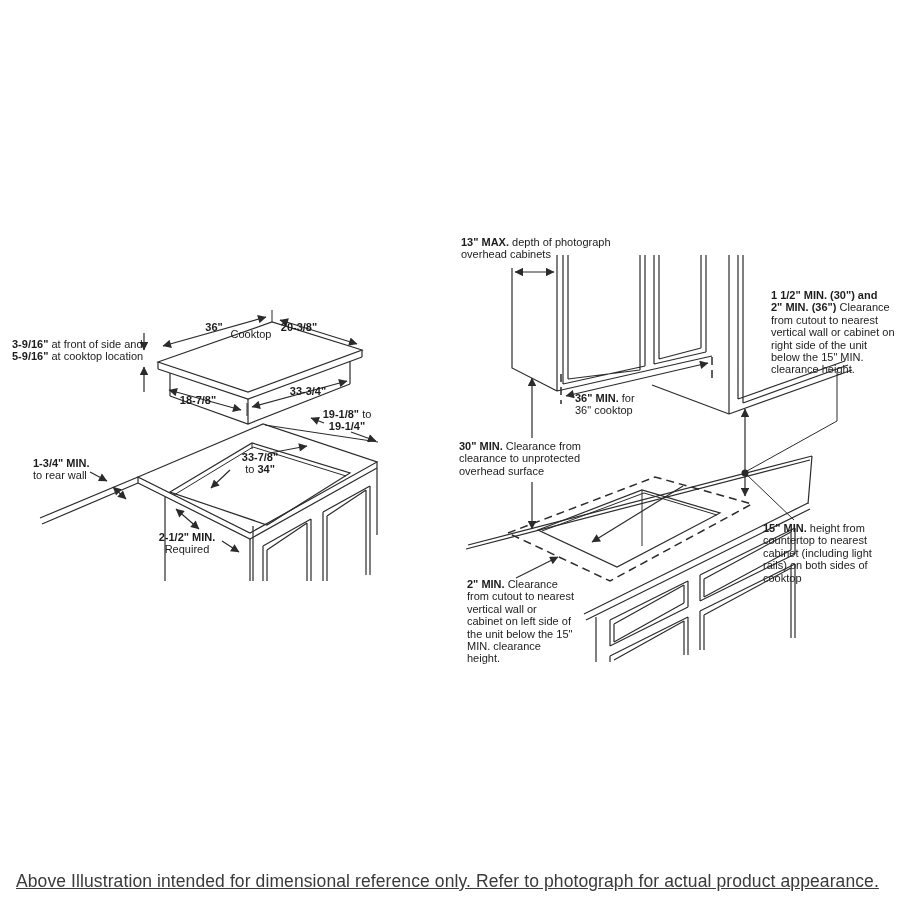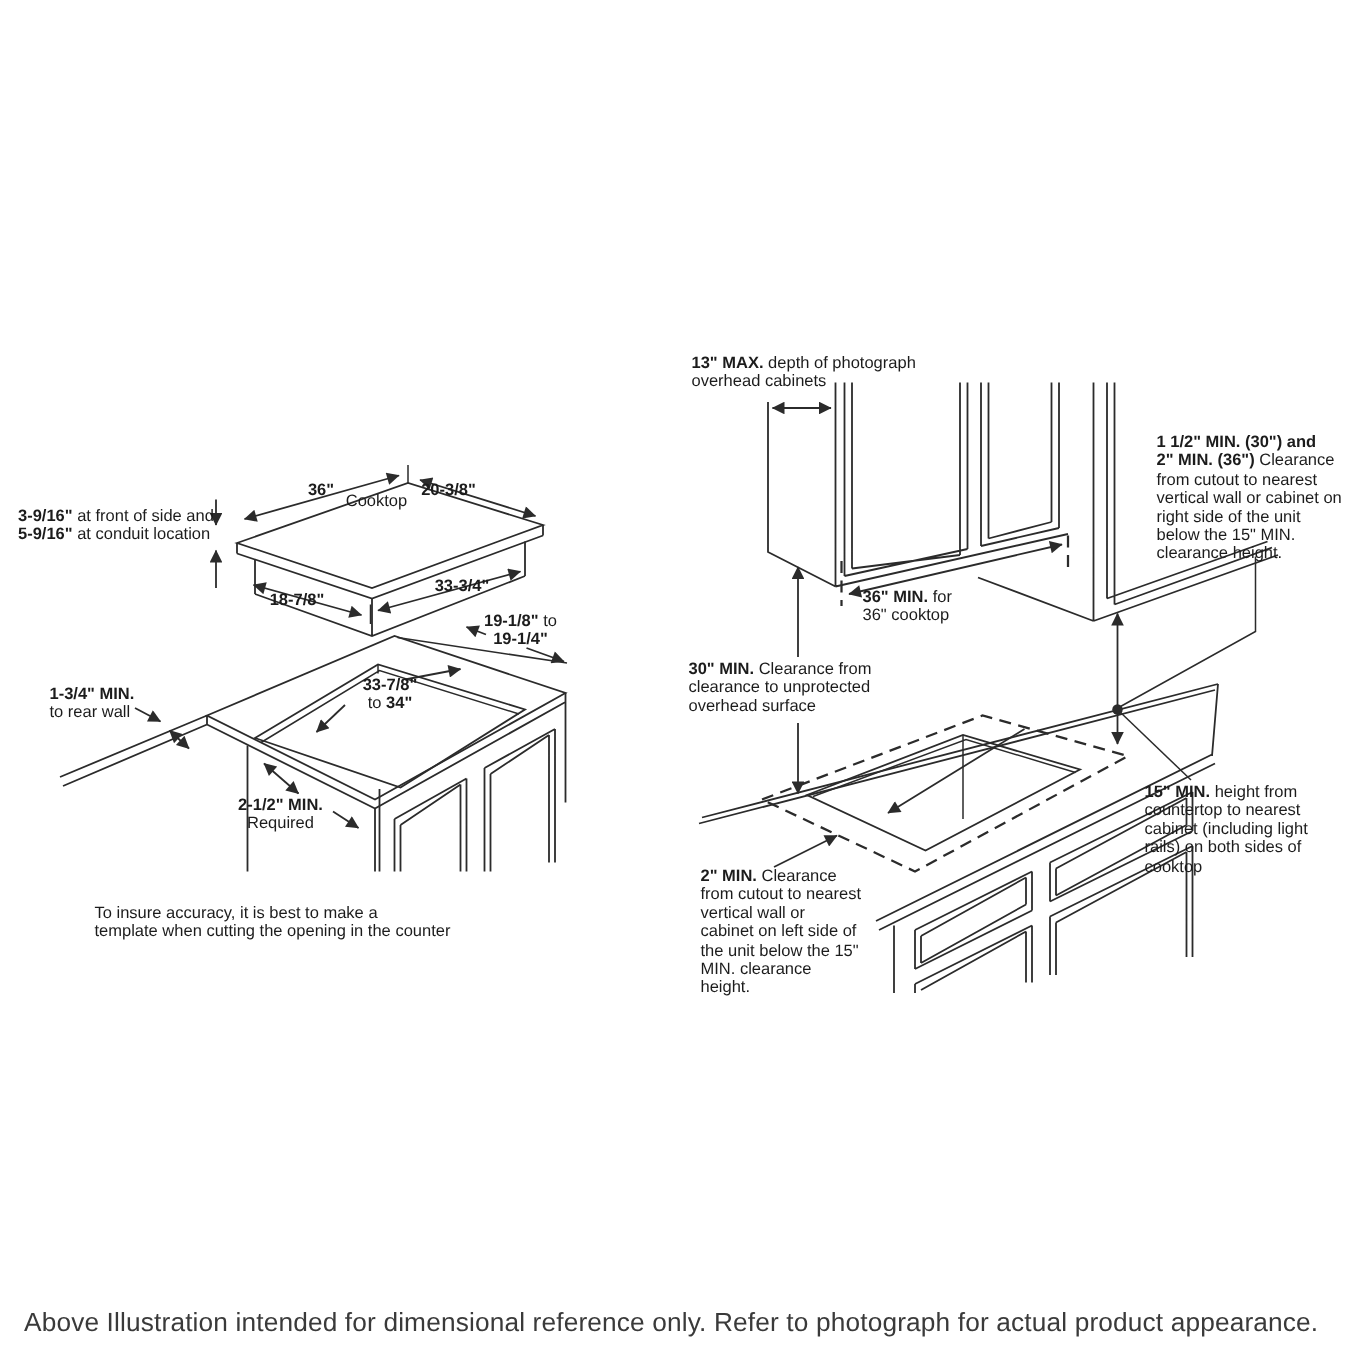--- a/index.html
+++ b/index.html
@@ -4,21 +4,21 @@
 <style>
   html,body{margin:0;padding:0;background:#ffffff;}
   #stage{position:relative;width:900px;height:900px;background:#ffffff;overflow:hidden;
          font-family:"Liberation Sans",sans-serif;}
   #drawing{position:absolute;left:0;top:0;}
   .lbl{position:absolute;font-size:11px;line-height:12.4px;color:#1c1c1c;
        white-space:pre-line;font-family:"Liberation Sans",sans-serif;}
   .lbl b{font-weight:bold;}
   .c{text-align:center;}
   #caption{position:absolute;left:16px;top:871px;width:880px;font-size:17.5px;
-           color:#3a3a3a;letter-spacing:0.1px;}
+           color:#3a3a3a;letter-spacing:0.1px;text-decoration:underline;}
   path,line,polyline{stroke:#2b2b2b;fill:none;stroke-width:1.2;}
   .d{stroke-dasharray:8 5;stroke-width:1.5;}
   .thin{stroke-width:1;}
   .dot{fill:#2b2b2b;stroke:none;}
 </style>
 </head>
 <body>
 
 <div id="stage">
 
@@ -86,21 +86,21 @@
       <line x1="532" y1="482" x2="532" y2="529" marker-end="url(#ah)"></line>
       <line x1="745" y1="409" x2="745" y2="496" marker-start="url(#ah)" marker-end="url(#ah)"></line>
       <circle class="dot" cx="745" cy="473" r="3.5"></circle>
       <polyline class="thin" points="837,371 837,421 747,471"></polyline>
       <line class="thin" x1="746" y1="474" x2="794" y2="520"></line>
       <line x1="516" y1="578" x2="558" y2="557" marker-end="url(#ah)"></line>
     </g>
   </svg>
 
   <div class="lbl" style="left:12px;top:338px;width:134px"><b>3-9/16"</b><span> at front of side and
-</span><b>5-9/16"</b><span> at conduit location</span></div>
+</span><b>5-9/16"</b><span> at cooktop location</span></div>
 
   <div class="lbl c" style="left:190px;top:321px;width:48px"><b>36"</b></div>
 
   <div class="lbl c" style="left:268px;top:321px;width:62px"><b>20-3/8"</b></div>
 
   <div class="lbl c" style="left:216px;top:328px;width:70px"><span>Cooktop</span></div>
 
   <div class="lbl c" style="left:168px;top:394px;width:60px"><b>18-7/8"</b></div>
 
   <div class="lbl c" style="left:277px;top:385px;width:62px"><b>33-3/4"</b></div>
@@ -110,22 +110,20 @@
 
   <div class="lbl c" style="left:316px;top:408px;width:62px"><b>19-1/8"</b><span> to
 </span><b>19-1/4"</b></div>
 
   <div class="lbl c" style="left:229px;top:451px;width:62px"><b>33-7/8"</b><span>
 to </span><b>34"</b></div>
 
   <div class="lbl c" style="left:148px;top:531px;width:78px"><b>2-1/2" MIN.</b><span>
 Required</span></div>
 
-  <div class="lbl" style="left:63px;top:603px;width:280px"><span>To insure accuracy, it is best to make a
-template when cutting the opening in the counter</span></div>
 
   <div class="lbl" style="left:461px;top:236px;width:172px"><b>13" MAX.</b><span> depth of photograph overhead cabinets</span></div>
 
   <div class="lbl" style="left:575px;top:392px;width:72px"><b>36" MIN.</b><span> for 36" cooktop</span></div>
 
   <div class="lbl" style="left:459px;top:440px;width:162px;background:#ffffff"><b>30" MIN.</b><span> Clearance from clearance to unprotected overhead surface</span></div>
 
   <div class="lbl" style="left:467px;top:578px;width:108px"><b>2" MIN.</b><span> Clearance from cutout to nearest vertical wall or cabinet on left side of the unit below the 15" MIN. clearance height.</span></div>
 
   <div class="lbl" style="left:771px;top:289px;width:124px"><b>1 1/2" MIN. (30") and

